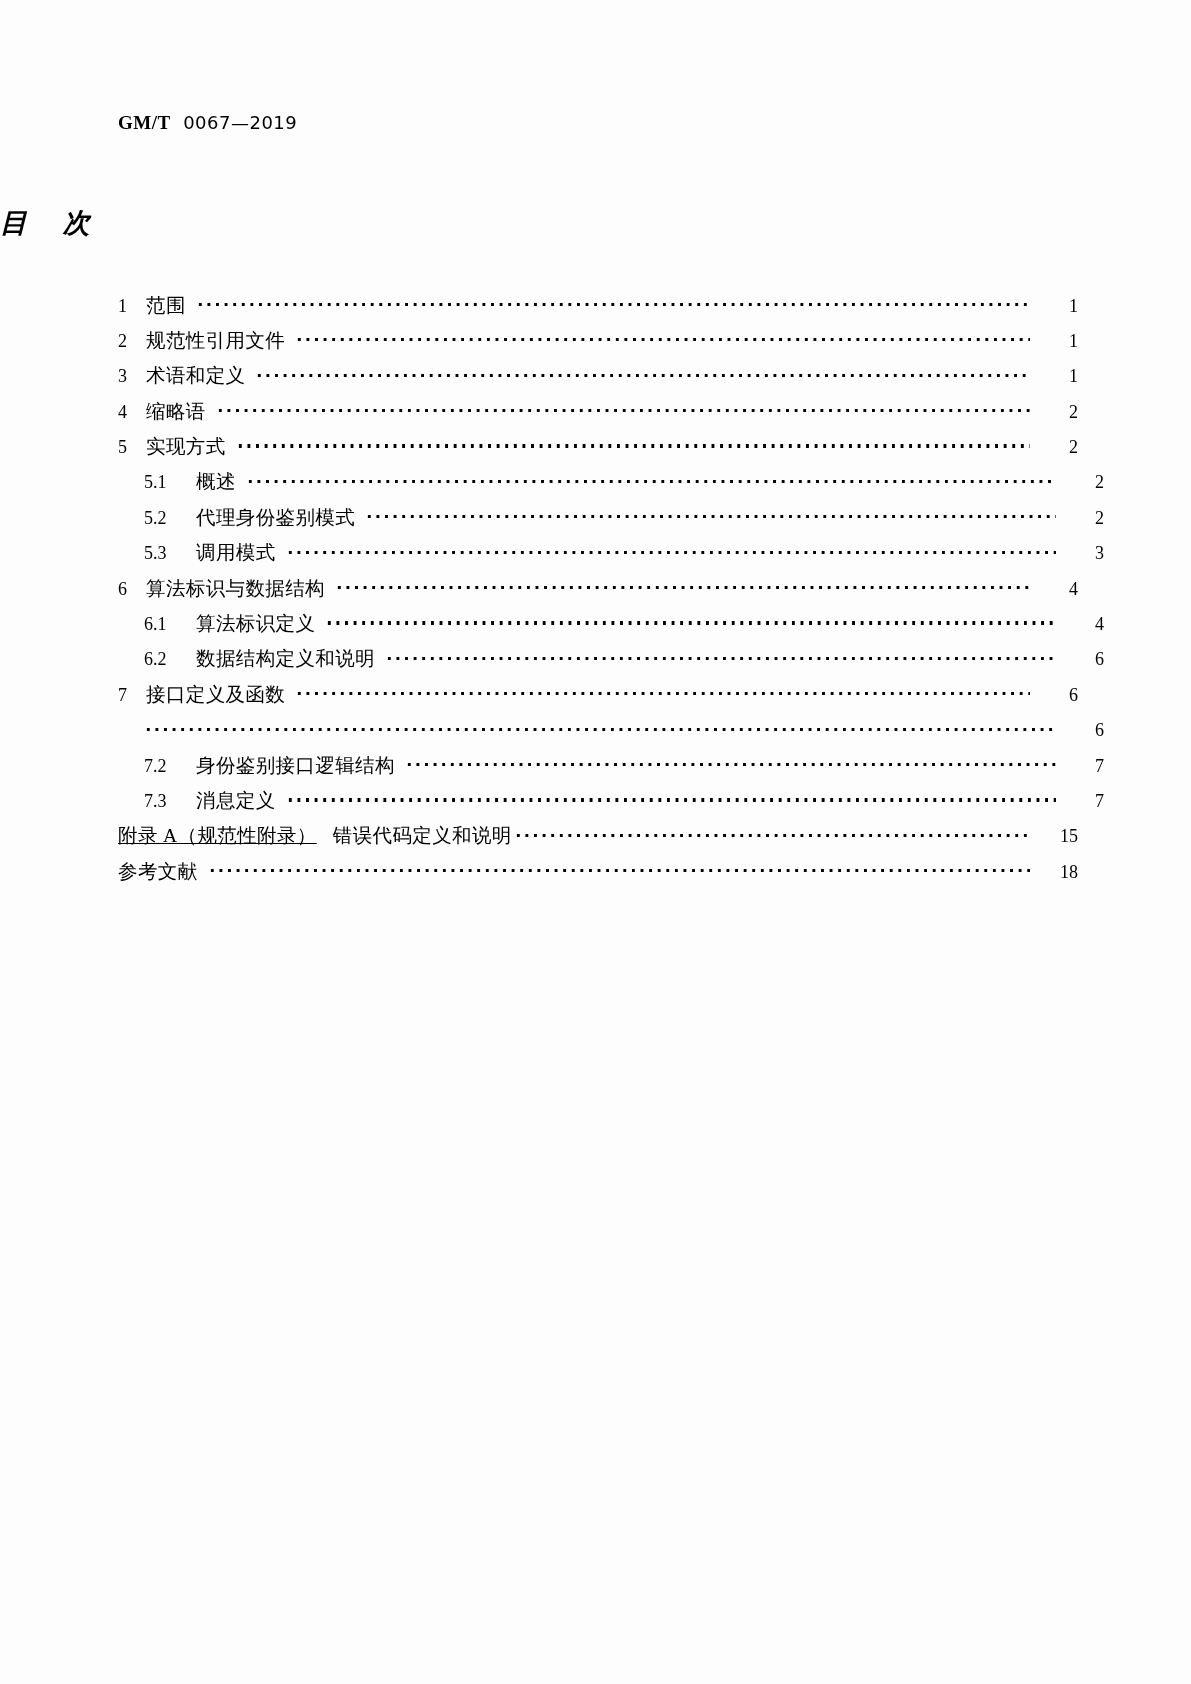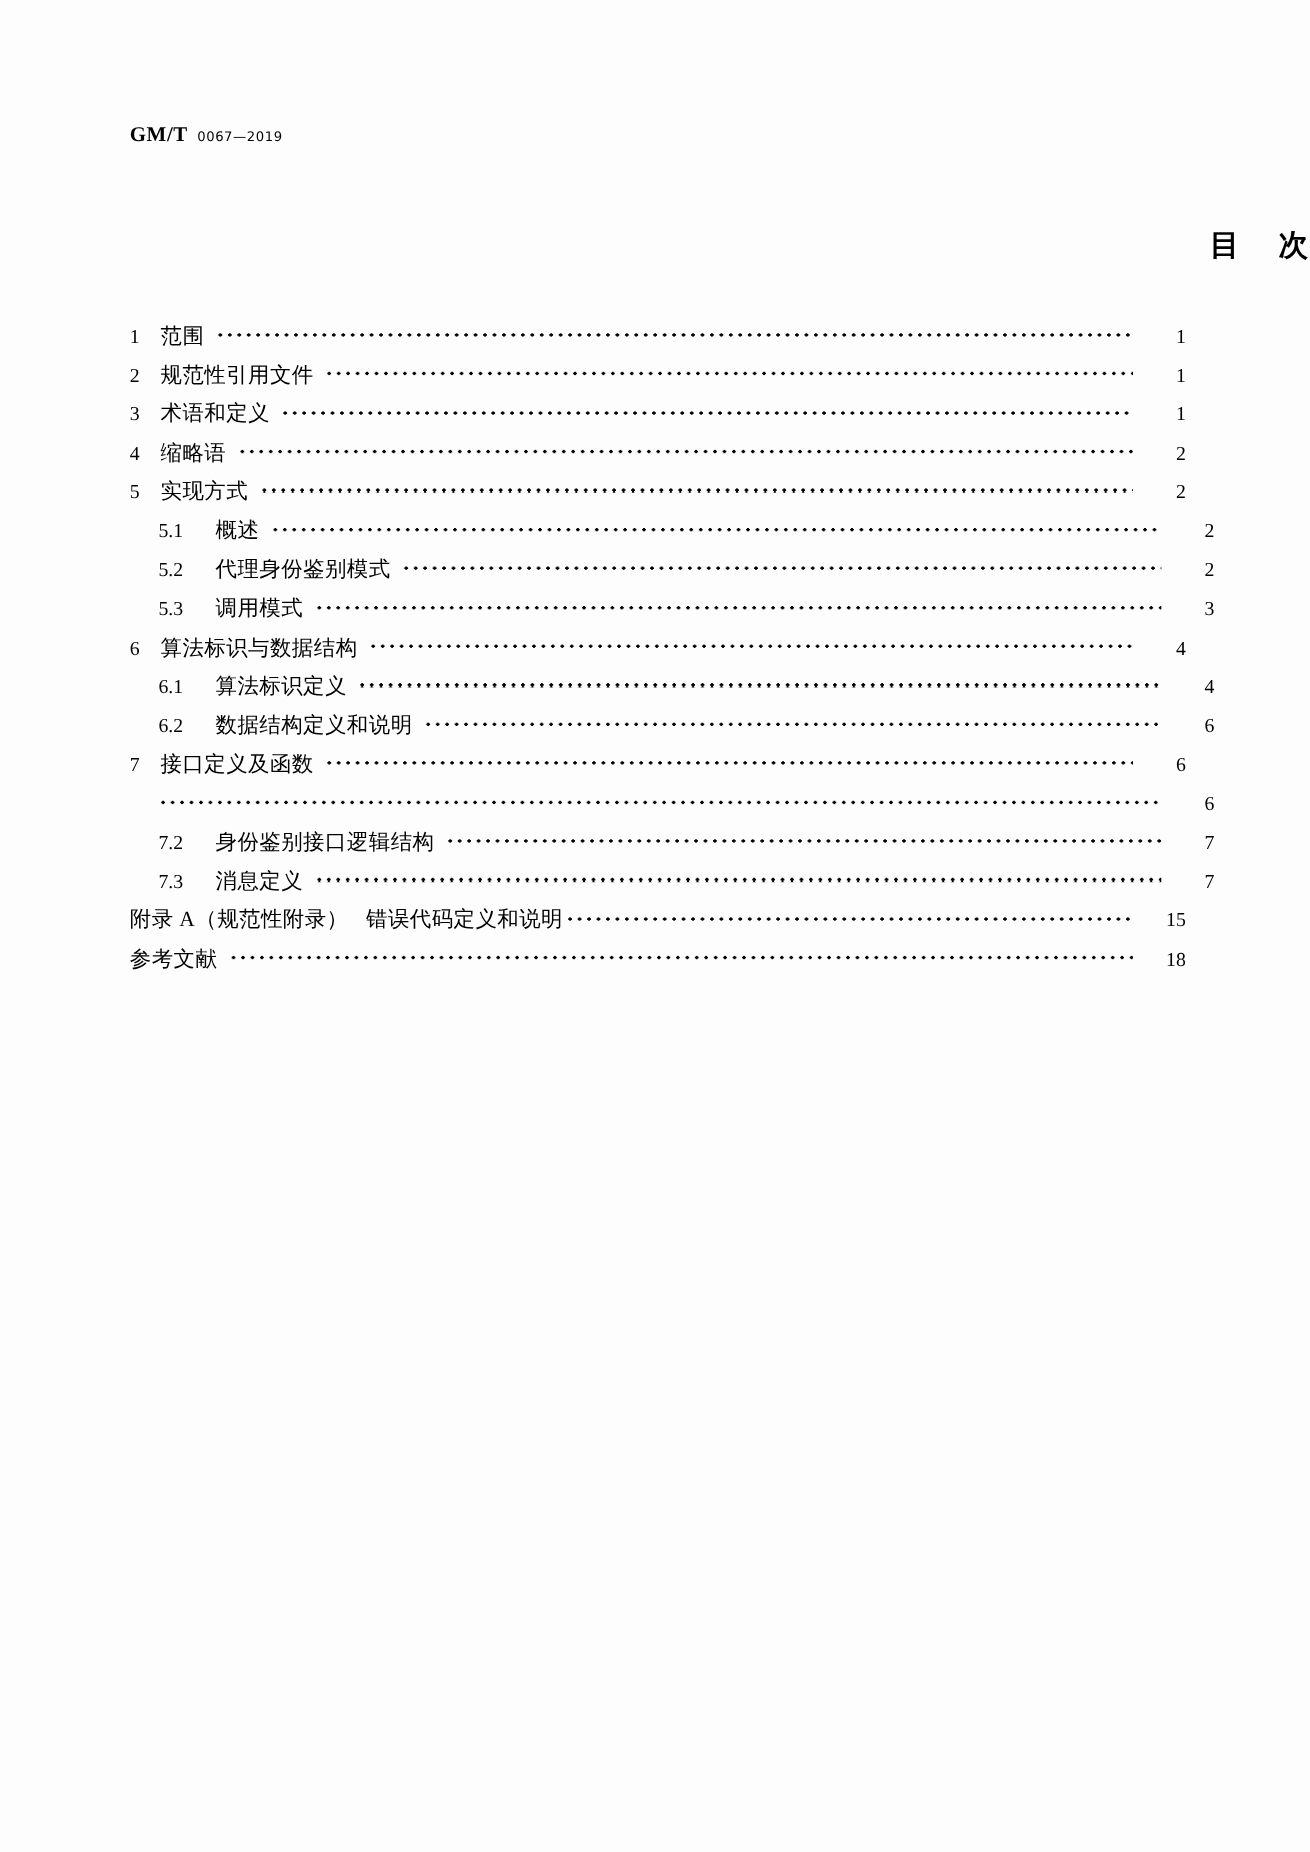--- a/index.html
+++ b/index.html
@@ -31,35 +31,36 @@
     letter-spacing: 0.5px;
     white-space: nowrap;
   }
   .doc-header .std-prefix {
     font-weight: bold;
     font-family: "Liberation Serif", "DejaVu Serif", serif;
   }
   .doc-header .std-number {
     font-family: "DejaVu Sans", "Liberation Sans", sans-serif;
     font-weight: 400;
-    font-size: 12px;
+    font-size: 18px;
     letter-spacing: 0.5px;
     margin-top: 12px;
   }
 
   
   .toc-title {
     position: absolute;
     left: 0;
     right: 0;
     top: 205px;
-    text-align: right;
+    text-align: left;
     font-size: 27px;
     font-weight: bold;
     letter-spacing: 0.06em;
+    font-style: italic;
   }
   .toc-title .gap { display: inline-block; width: 34px; }
 
   
   .toc {
     position: absolute;
     left: 118px;
     top: 292px;
     width: 960px;
   }
@@ -95,20 +96,21 @@
   .lvl2 { padding-left: 26px; }
   .lvl2 .toc-num { width: 52px; }
 
   .toc-text {
     font-family: "Liberation Serif", "DejaVu Serif", serif;
     letter-spacing: 0.02em;
   }
   .toc-text-annex-title {
     font-family: "Liberation Serif", "DejaVu Serif", serif;
     letter-spacing: 0.02em;
+    text-decoration: underline;
   }
   .annex-gap { display: inline-block; width: 16px; }
 
   .dot-gap {
     position: relative;
     flex: 1 1 auto;
     min-width: 8px;
     margin: 0 0px;
     height: 1em;
     overflow: hidden;

